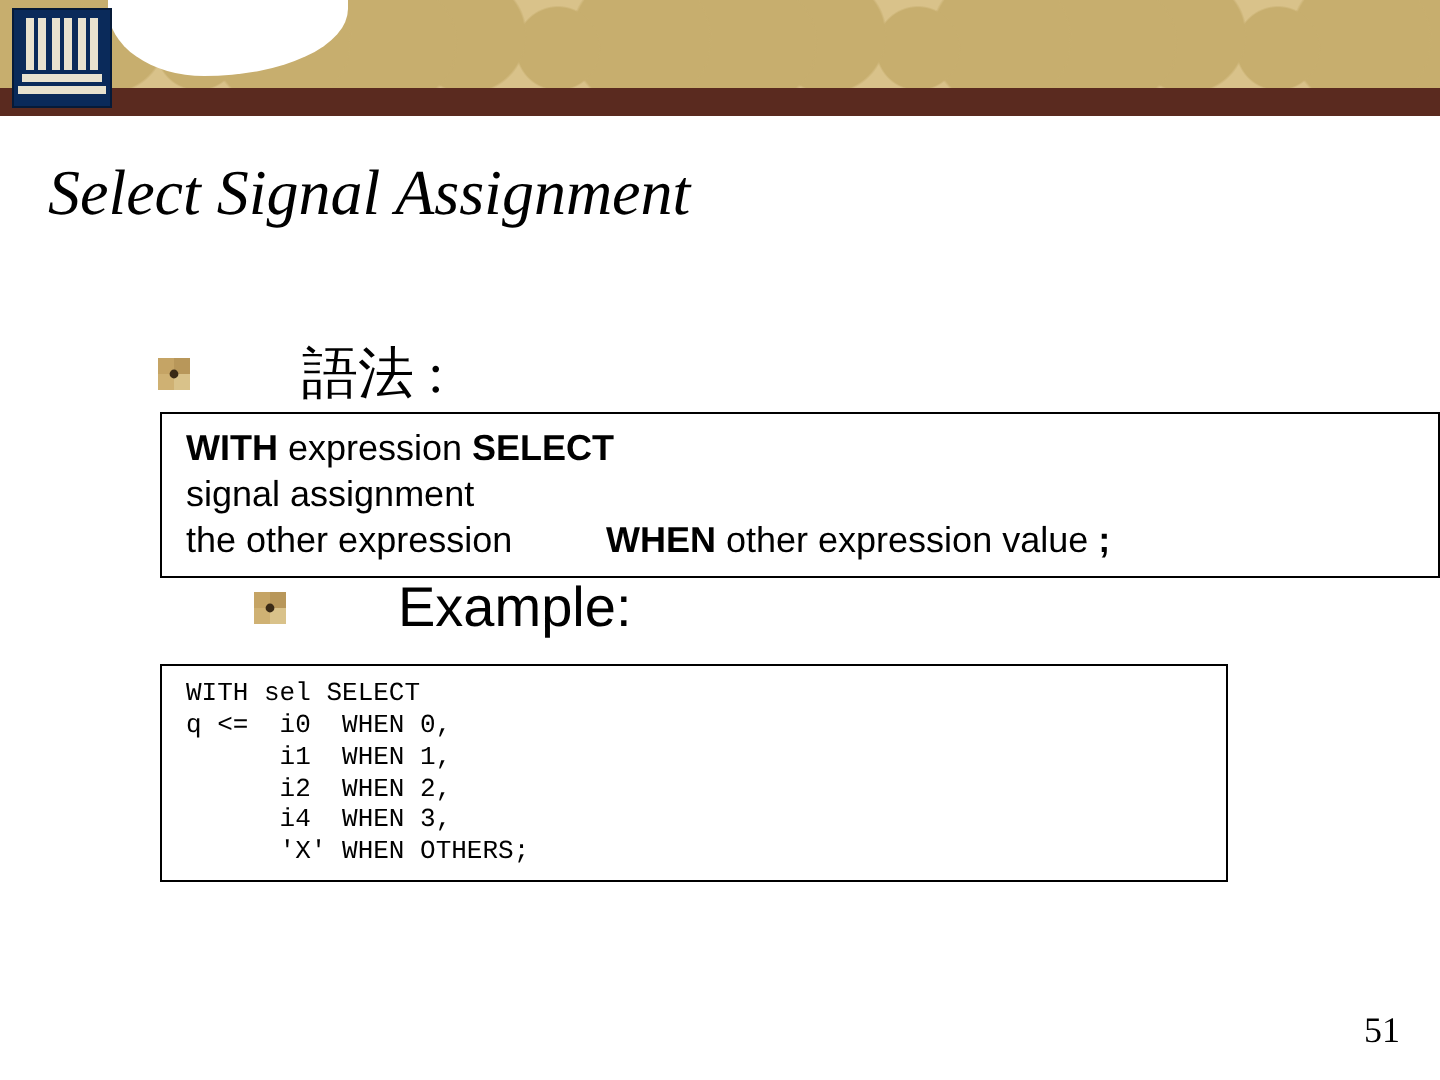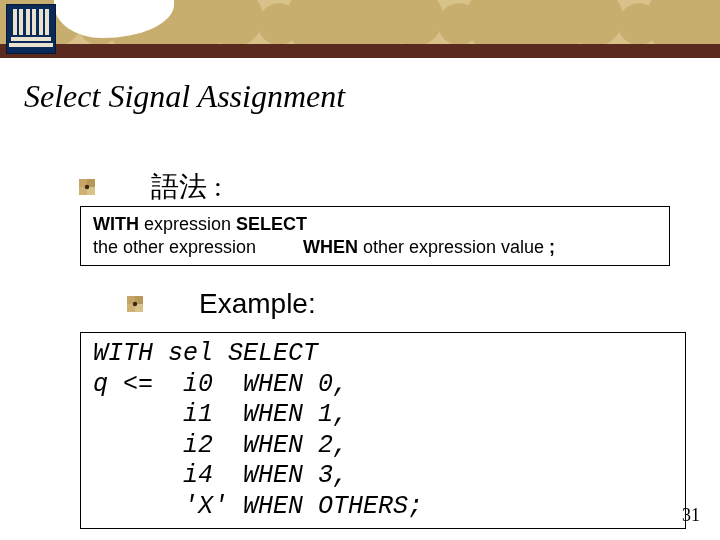--- a/index.html
+++ b/index.html
@@ -112,34 +112,33 @@
   
   .codebox {
     position: absolute;
     border: 1.5px solid #000;
     background: #fff;
     padding: 6px 10px 6px 12px;
     box-sizing: border-box;
   }
   .codebox.syntax {
     left: 80px; top: 206px;
-    width: 590px;
+    width: 640px;
     font-family: Arial, Helvetica, sans-serif;
     font-size: 18px;
     line-height: 1.28;
   }
   .codebox.syntax b { font-weight: bold; }
   .codebox.example {
     left: 80px; top: 332px;
-    width: 606px;
+    width: 534px;
     font-family: "Courier New", Courier, monospace;
-    font-size: 25px;
+    font-size: 13px;
     line-height: 1.22;
     white-space: pre;
-    font-style: italic;
   }
 
   
   .bullet.ex {
     left: 126px; top: 288px;
     font-family: Liberation Sans, sans-serif;
   }
 
   
   .pagenum {
@@ -186,20 +185,21 @@
       <circle cx="9" cy="9" r="2.2" fill="#3a2a16"></circle>
     </svg>
     <span>語法 :</span>
   </div>
 
   <div class="codebox syntax">
     <div>
       <b>WITH</b><span> expression </span><b>SELECT</b>
     </div>
     <div class="sline">
+      <span class="c1">signal assignment</span>
     </div>
     <div class="sline">
       <span class="c1">the other expression</span>
       <span><b>WHEN</b><span> other expression value </span><b>;</b></span>
     </div>
   </div>
 
   <div class="bullet ex">
     <svg class="bicon" viewBox="0 0 18 18">
       <rect x="1" y="1" width="16" height="16" fill="#d9c28a"></rect>
@@ -210,15 +210,15 @@
     <span>Example:</span>
   </div>
 
   <div class="codebox example">WITH sel SELECT
 q &lt;=  i0  WHEN 0,
       i1  WHEN 1,
       i2  WHEN 2,
       i4  WHEN 3,
       'X' WHEN OTHERS;</div>
 
-  <div class="pagenum">31</div>
+  <div class="pagenum">51</div>
 
 </div>
 
 </body></html>

